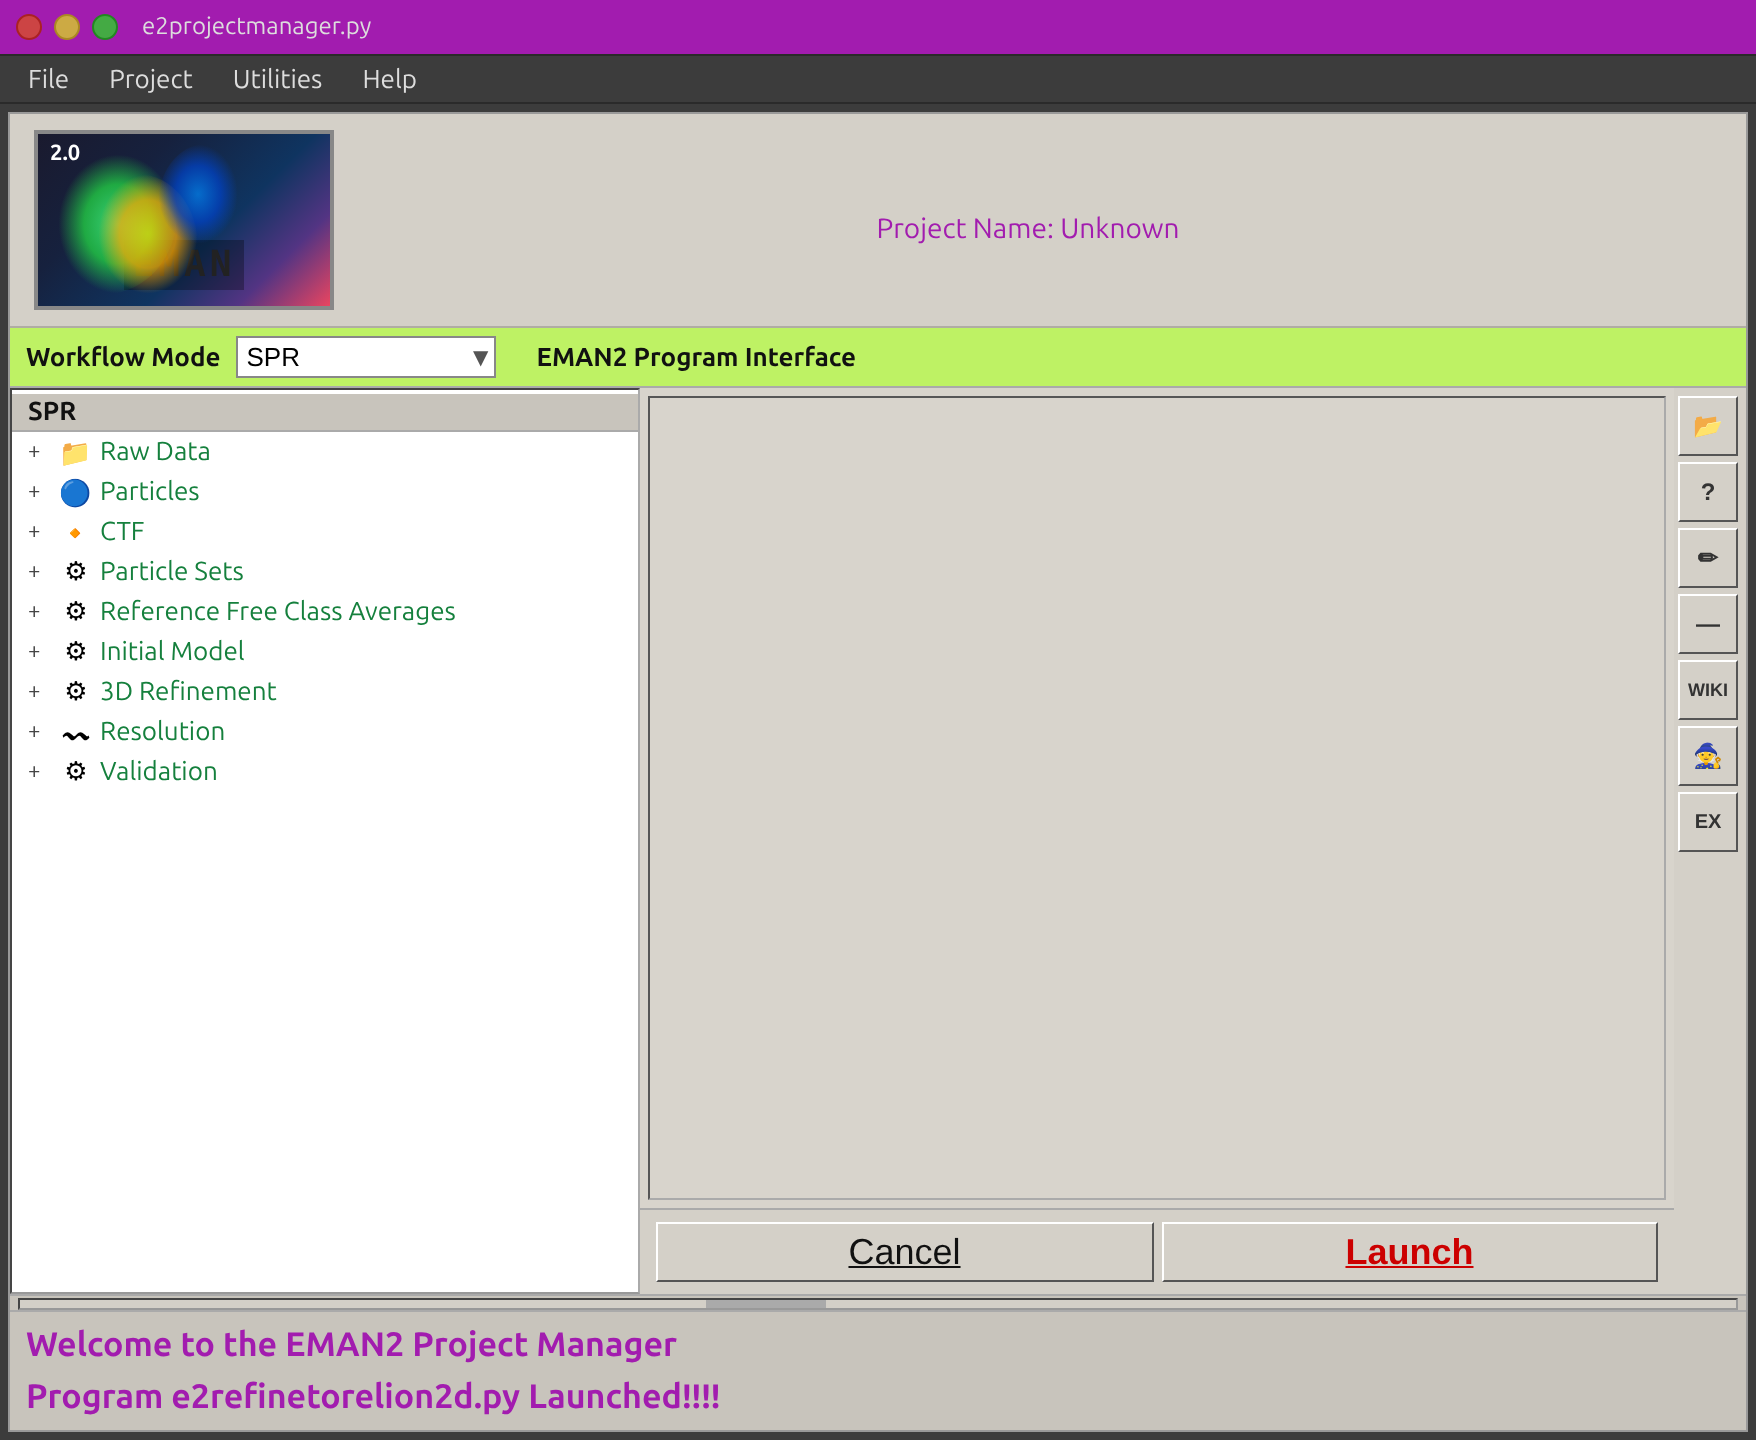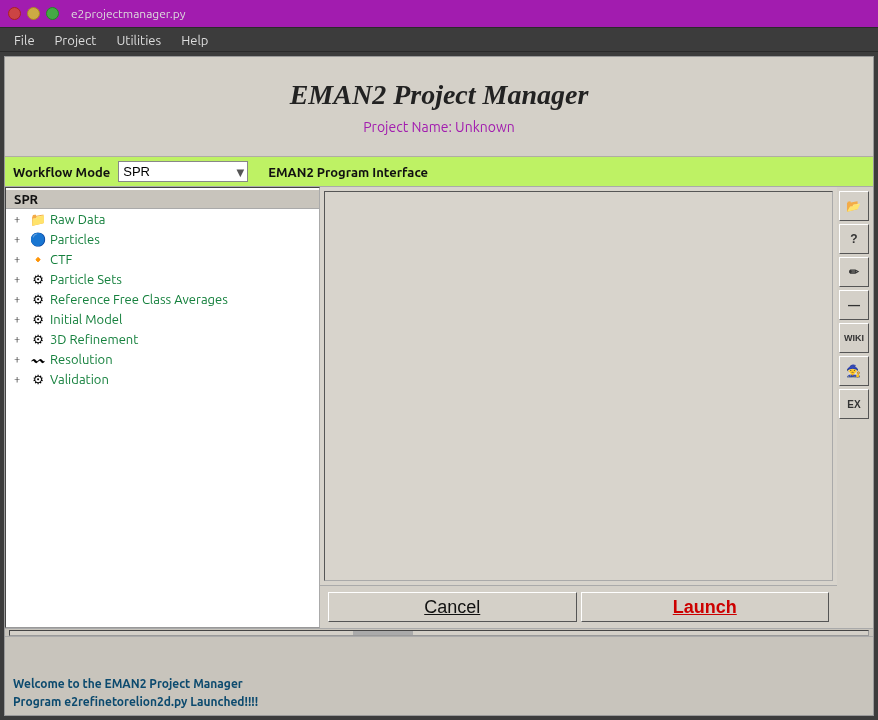--- a/index.html
+++ b/index.html
@@ -332,25 +332,24 @@
     }
 
     
     #statusbar {
       background: #c8c4bc;
       padding: 4px 8px;
       border-top: 1px solid #aaa;
       min-height: 44px;
     }
     #statusbar-text {
-      font-size: 12px;
-      font-weight: bold;
-      color: #0c4a6e;
+      font-size: 17px;
+      font-weight: bold;
+      color: #a21caf;
       line-height: 1.5;
-      margin-top: 34px;
     }
   </style>
 </head>
 <body>
 
 <div id="titlebar">
   <span class="traffic-light tl-close"></span>
   <span class="traffic-light tl-min"></span>
   <span class="traffic-light tl-max"></span>
   <span id="titlebar-title">e2projectmanager.py</span>
@@ -359,22 +358,28 @@
 <div id="menubar">
   <span class="menu-item">File</span>
   <span class="menu-item">Project</span>
   <span class="menu-item">Utilities</span>
   <span class="menu-item">Help</span>
 </div>
 
 <div id="main-window">
 
   <div id="header">
+    <div id="logo">
+      <span id="logo-version">2.0</span>
+      <div id="logo-blob1"></div>
+      <div id="logo-blob2"></div>
+      <div id="logo-blob3"></div>
+      <span id="logo-text">EMAN</span>
+    </div>
     <div id="app-title-area">
-      <div id="app-title">EMAN2 Project Manager</div>
       <div id="project-name">
         <span>Project Name: </span>
         <span>Unknown</span>
       </div>
     </div>
   </div>
 
   <div id="workflow-row">
     <span id="workflow-label">Workflow Mode</span>
     <div class="select-wrapper">

